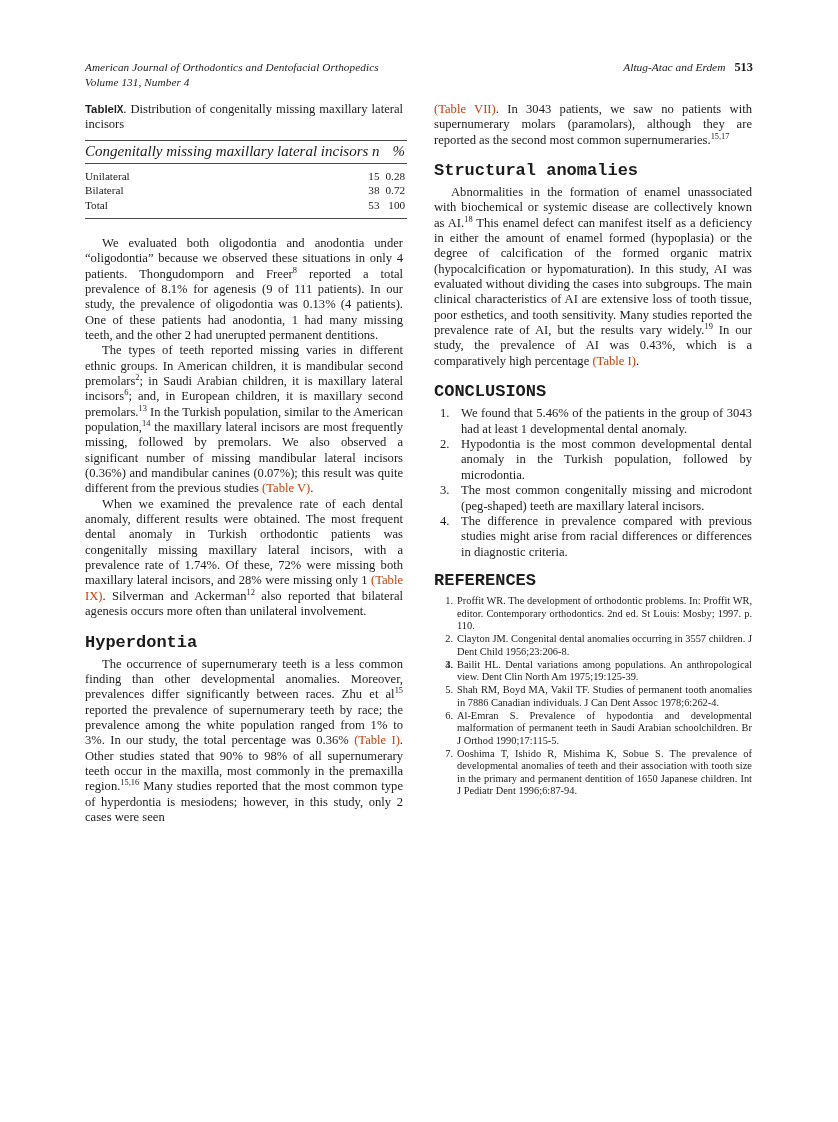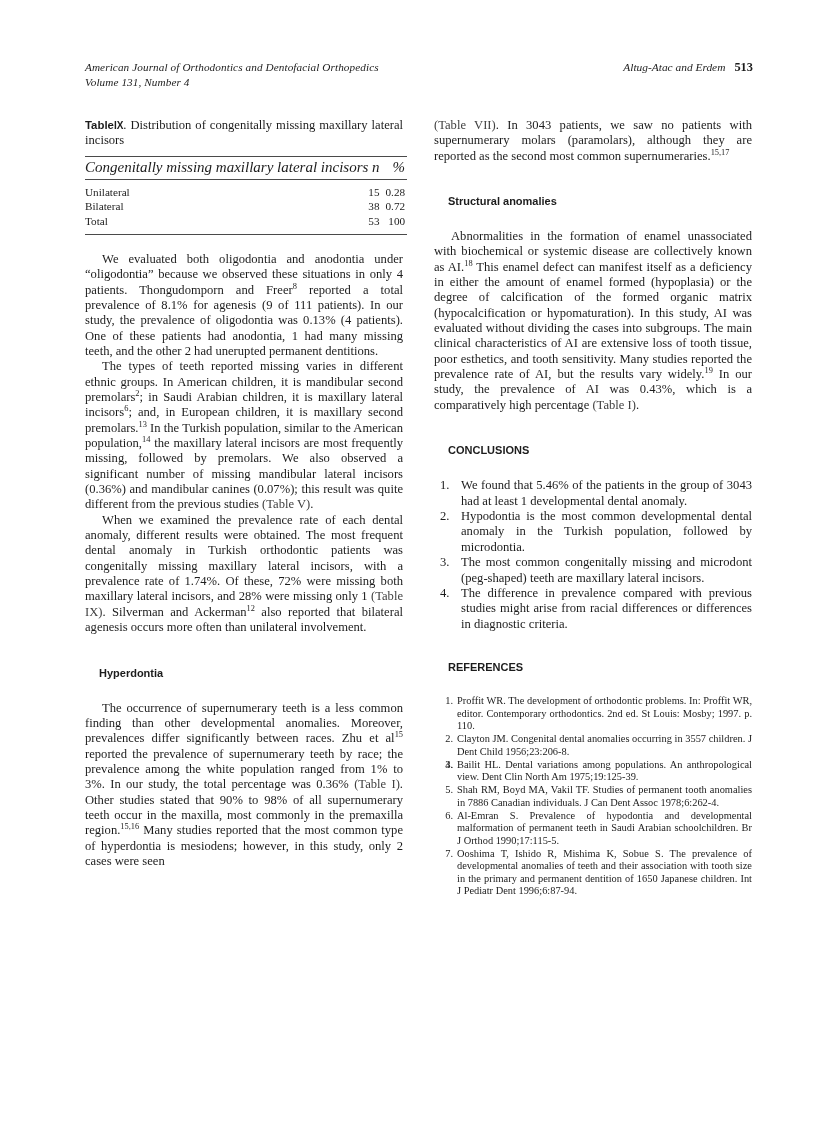--- a/index.html
+++ b/index.html
@@ -50,21 +50,21 @@
   }
   .runhead-right .pageno {
     font-weight: bold;
     font-style: normal;
     font-size: 12.4px;
   }
 
   
   .col {
     position: absolute;
-    top: 118px;
+    top: 102px;
     width: 318px;
     font-size: 12.6px;
     line-height: 15.35px;
     text-align: justify;
   }
   .col-left  { left: 85px; }
   .col-right { left: 434px; }
 
   p {
     margin: 0;
@@ -72,21 +72,21 @@
     text-align: justify;
   }
   p.noindent { text-indent: 0; }
 
   sup {
     font-size: 8.4px;
     vertical-align: super;
     line-height: 0;
   }
 
-  .xref { color: #404040; }
+  .xref { color: #c2410c; }
 
   
   .table-block {
     margin-bottom: 17px;
   }
   .table-caption {
     font-size: 12.6px;
     line-height: 15.4px;
     text-align: justify;
     margin-bottom: 7px;
@@ -142,24 +142,24 @@
   table.data tfoot td {
     border-top: 1.1px solid #4a4a4a;
     height: 0;
     padding: 0;
     font-size: 0;
     line-height: 0;
   }
 
   
   h2.section {
-    font-family: Liberation Sans, sans-serif;
+    font-family: Liberation Mono, monospace;
     font-weight: bold;
-    font-size: 11px;
-    margin: 14px;
+    font-size: 17px;
+    margin: 0;
     line-height: 14px;
   }
   .sp-before-head { height: 16px; }
   .sp-after-head  { height: 7px; }
   .sp-block       { height: 14px; }
 
   
   ol.conclusions {
     margin: 0;
     padding: 0;

